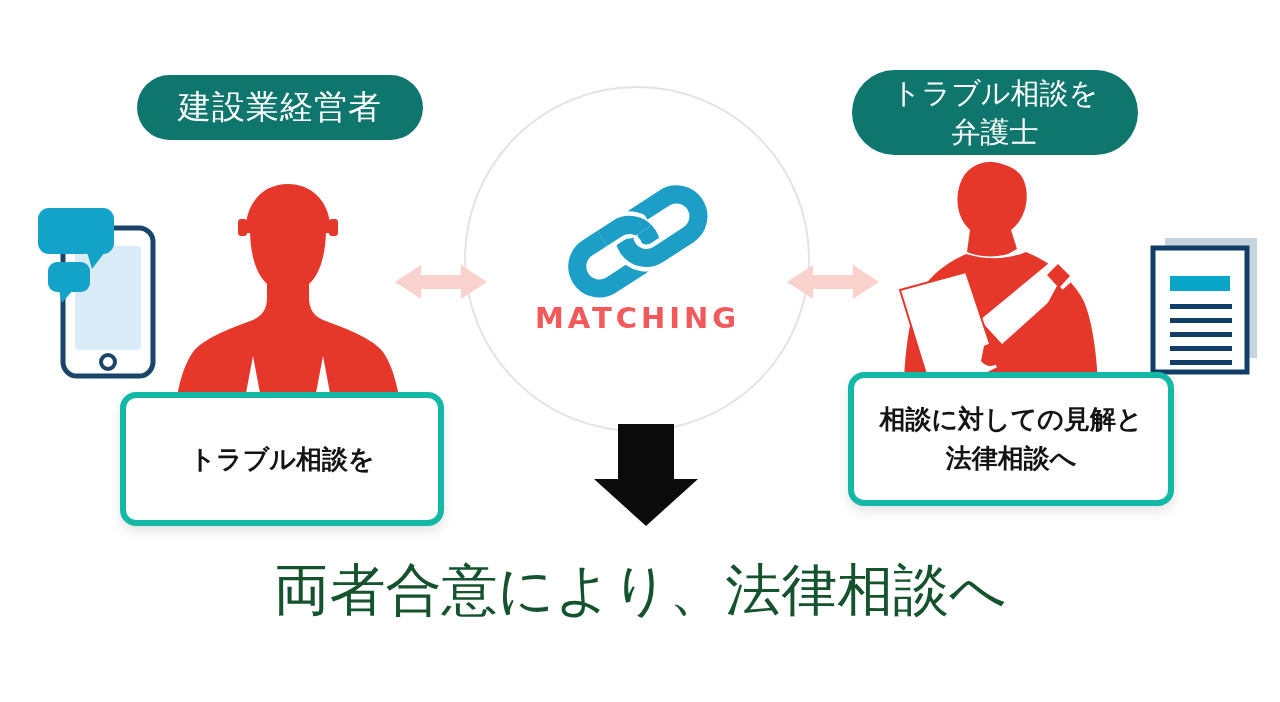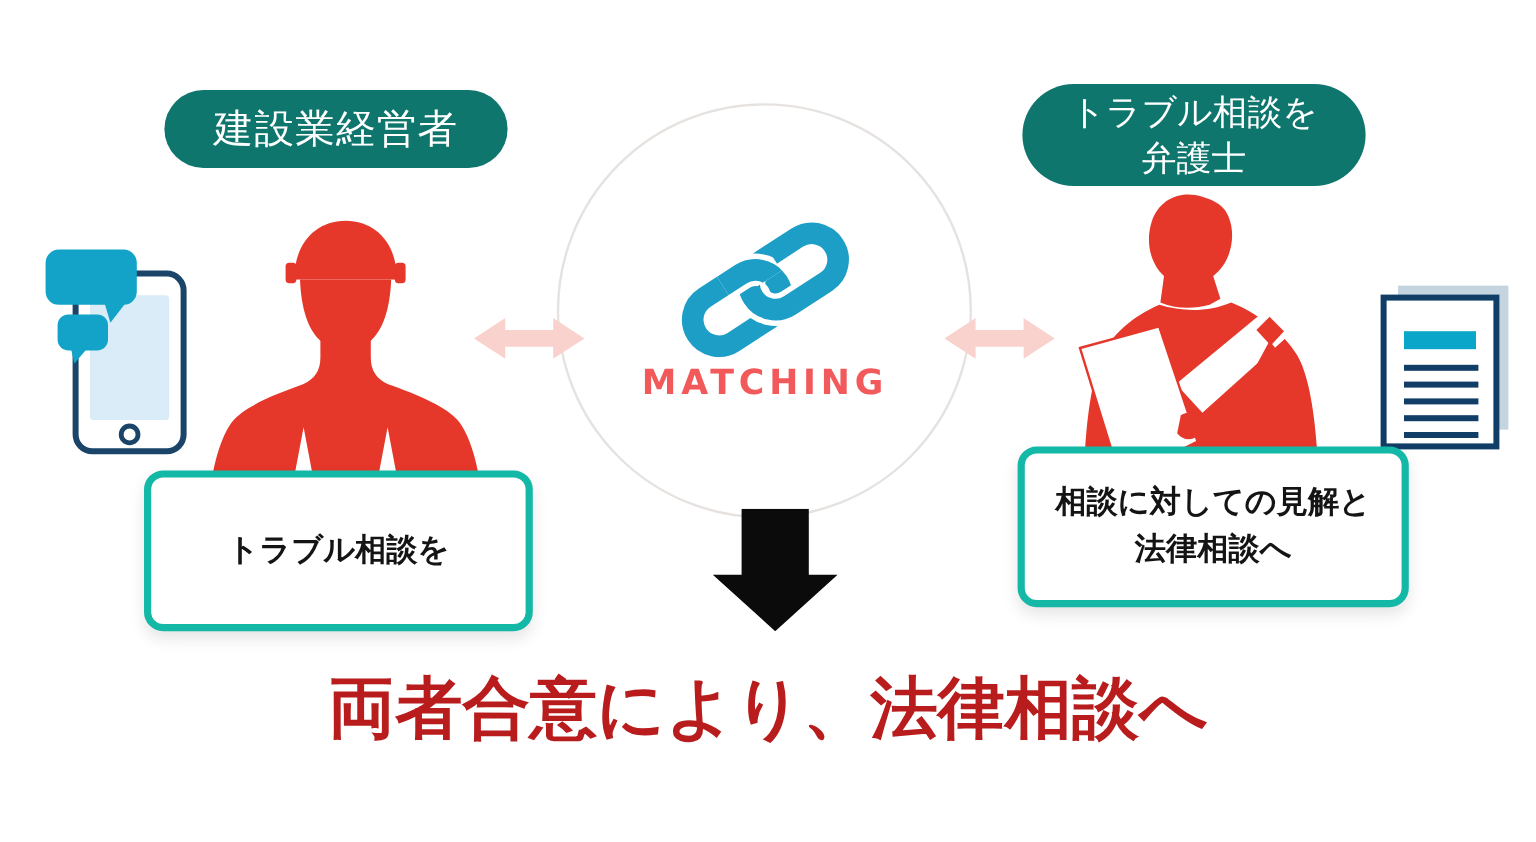--- a/index.html
+++ b/index.html
@@ -27,21 +27,21 @@
     background:#ffffff;border:6px solid #14b8a6;border-radius:16px;
     box-shadow:0 6px 12px rgba(0,0,0,0.10);
     display:flex;flex-direction:column;align-items:center;justify-content:center;
     text-align:center;color:#141414;font-size:26px;font-weight:600;line-height:1.5;
   }
   .note-left{left:120px;top:392px;width:312px;height:122px;}
   .note-right{left:848px;top:372px;width:314px;height:122px;}
   
   .headline{
     left:0;top:553px;width:1280px;text-align:center;
-    color:#b91c1c;font-size:56px;font-weight:700;letter-spacing:0px;
+    color:#14532d;font-size:56px;font-weight:400;letter-spacing:0px;
   }
   svg{display:block;}
 </style>
 </head>
 <body>
 
 <div id="stage">
 
   <div class="abs big-circle"></div>
 

